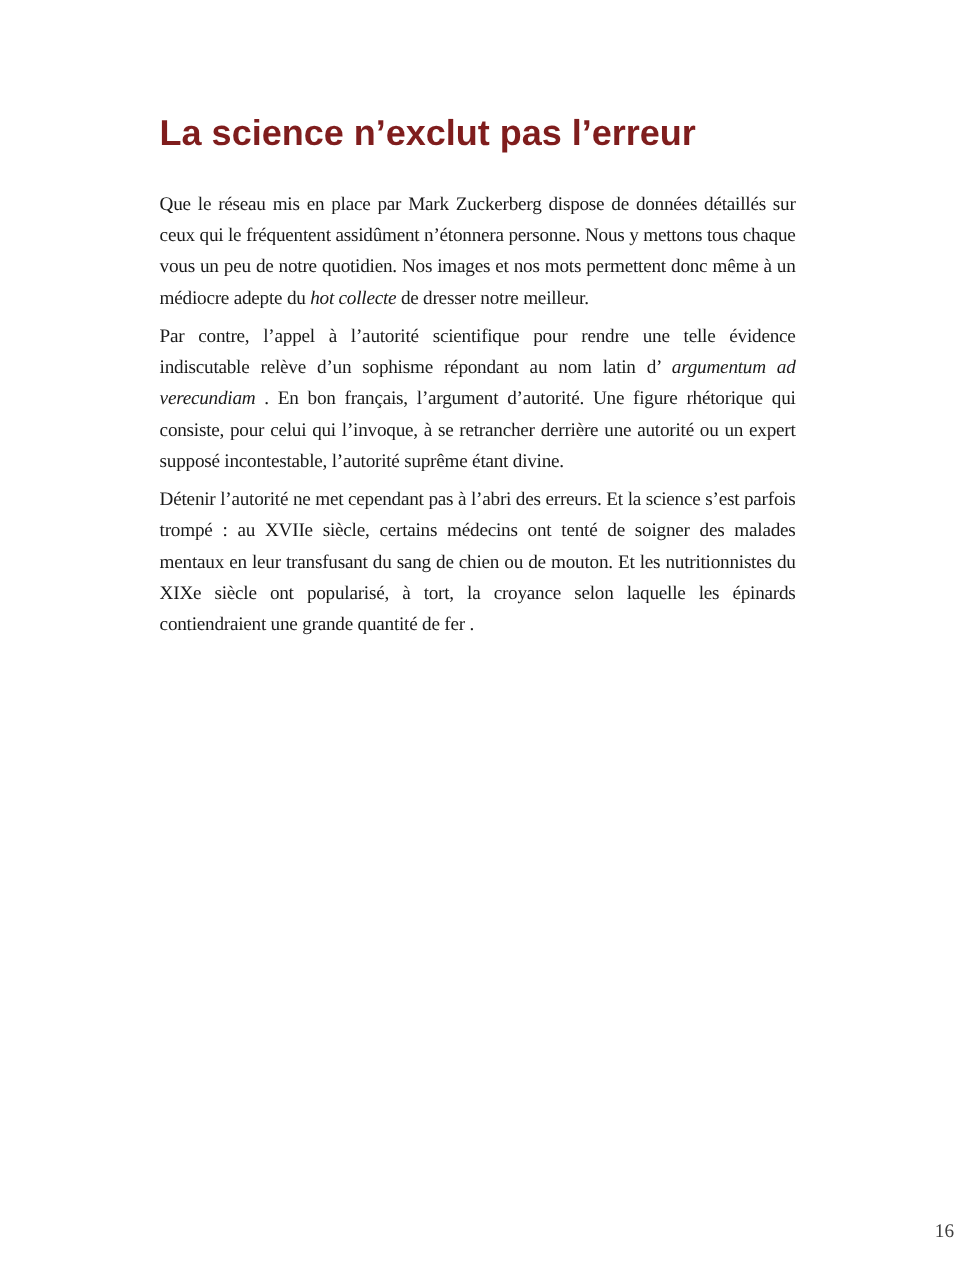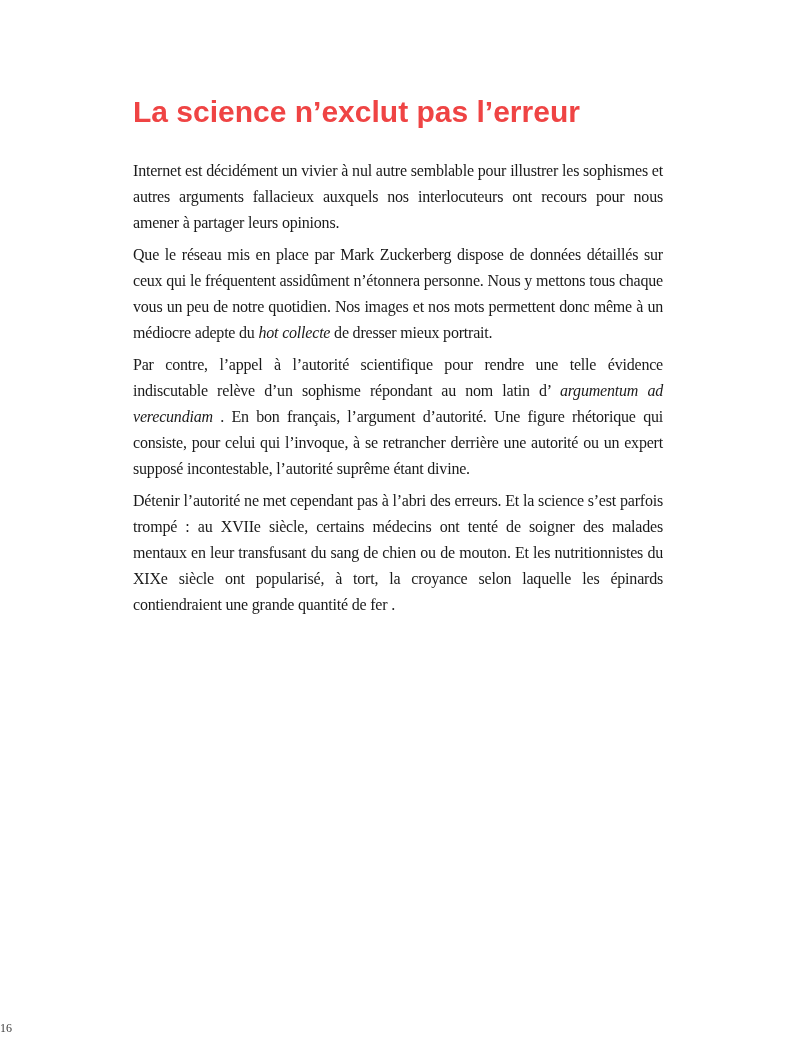--- a/index.html
+++ b/index.html
@@ -15,54 +15,53 @@
     box-sizing: border-box;
     padding: 94px 132px 0 133px;
     font-family: "Liberation Serif", serif;
     overflow: hidden;
   }
   .title {
     font-family: "Liberation Sans", sans-serif;
     font-size: 30px;
     line-height: 36px;
     font-weight: 700;
-    color: #ef4444;
+    color: #7f1d1d;
     margin: 0 0 28px 0;
   }
   .body-text p.para {
     font-size: 16px;
     line-height: 26px;
     letter-spacing: -0.2px;
     text-align: justify;
     color: #1a1a1a;
     margin: 0 0 6px 0;
   }
   .body-text p.para em {
     font-style: italic;
   }
   .pagenum {
     position: absolute;
     left: 0;
     right: 0;
     bottom: 27px;
-    text-align: left;
-    font-size: 12px;
+    text-align: right;
+    font-size: 16px;
     color: #3d3d3d;
     font-family: "Liberation Serif", serif;
   }
 </style>
 </head>
 <body>
 
 <div class="page">
 
   <h1 class="title">La science n’exclut pas l’erreur</h1>
 
   <div class="body-text">
-    <p class="para"><span>Internet est décidément un vivier à nul autre semblable pour illustrer les sophismes et autres arguments fallacieux auxquels nos interlocuteurs ont recours pour nous amener à partager leurs opinions.</span></p>
-    <p class="para"><span>Que le réseau mis en place par Mark Zuckerberg dispose de données détaillés sur ceux qui le fréquentent assidûment n’étonnera personne. Nous y mettons tous chaque vous un peu de notre quotidien. Nos images et nos mots permettent donc même à un médiocre adepte du </span><em>hot collecte</em><span> de dresser mieux portrait.</span></p>
+    <p class="para"><span>Que le réseau mis en place par Mark Zuckerberg dispose de données détaillés sur ceux qui le fréquentent assidûment n’étonnera personne. Nous y mettons tous chaque vous un peu de notre quotidien. Nos images et nos mots permettent donc même à un médiocre adepte du </span><em>hot collecte</em><span> de dresser notre meilleur.</span></p>
     <p class="para"><span>Par contre,  l’appel à l’autorité scientifique pour rendre une telle évidence indiscutable relève d’un sophisme répondant au nom latin d’ </span><em>argumentum ad verecundiam</em><span> . En bon français, l’argument d’autorité. Une figure rhétorique qui consiste, pour celui qui l’invoque, à se retrancher derrière une autorité ou un expert supposé incontestable, l’autorité suprême étant divine.</span></p>
     <p class="para"><span>Détenir l’autorité ne met cependant pas à l’abri des erreurs. Et la science s’est parfois trompé : au XVIIe siècle, certains médecins ont tenté de soigner des malades mentaux en leur transfusant du sang de chien ou de mouton. Et les nutritionnistes du XIXe siècle ont popularisé, à tort, la croyance selon laquelle les épinards contiendraient une grande quantité de fer .</span></p>
   </div>
 
   <div class="pagenum">16</div>
 
 </div>
 
 </body></html>

